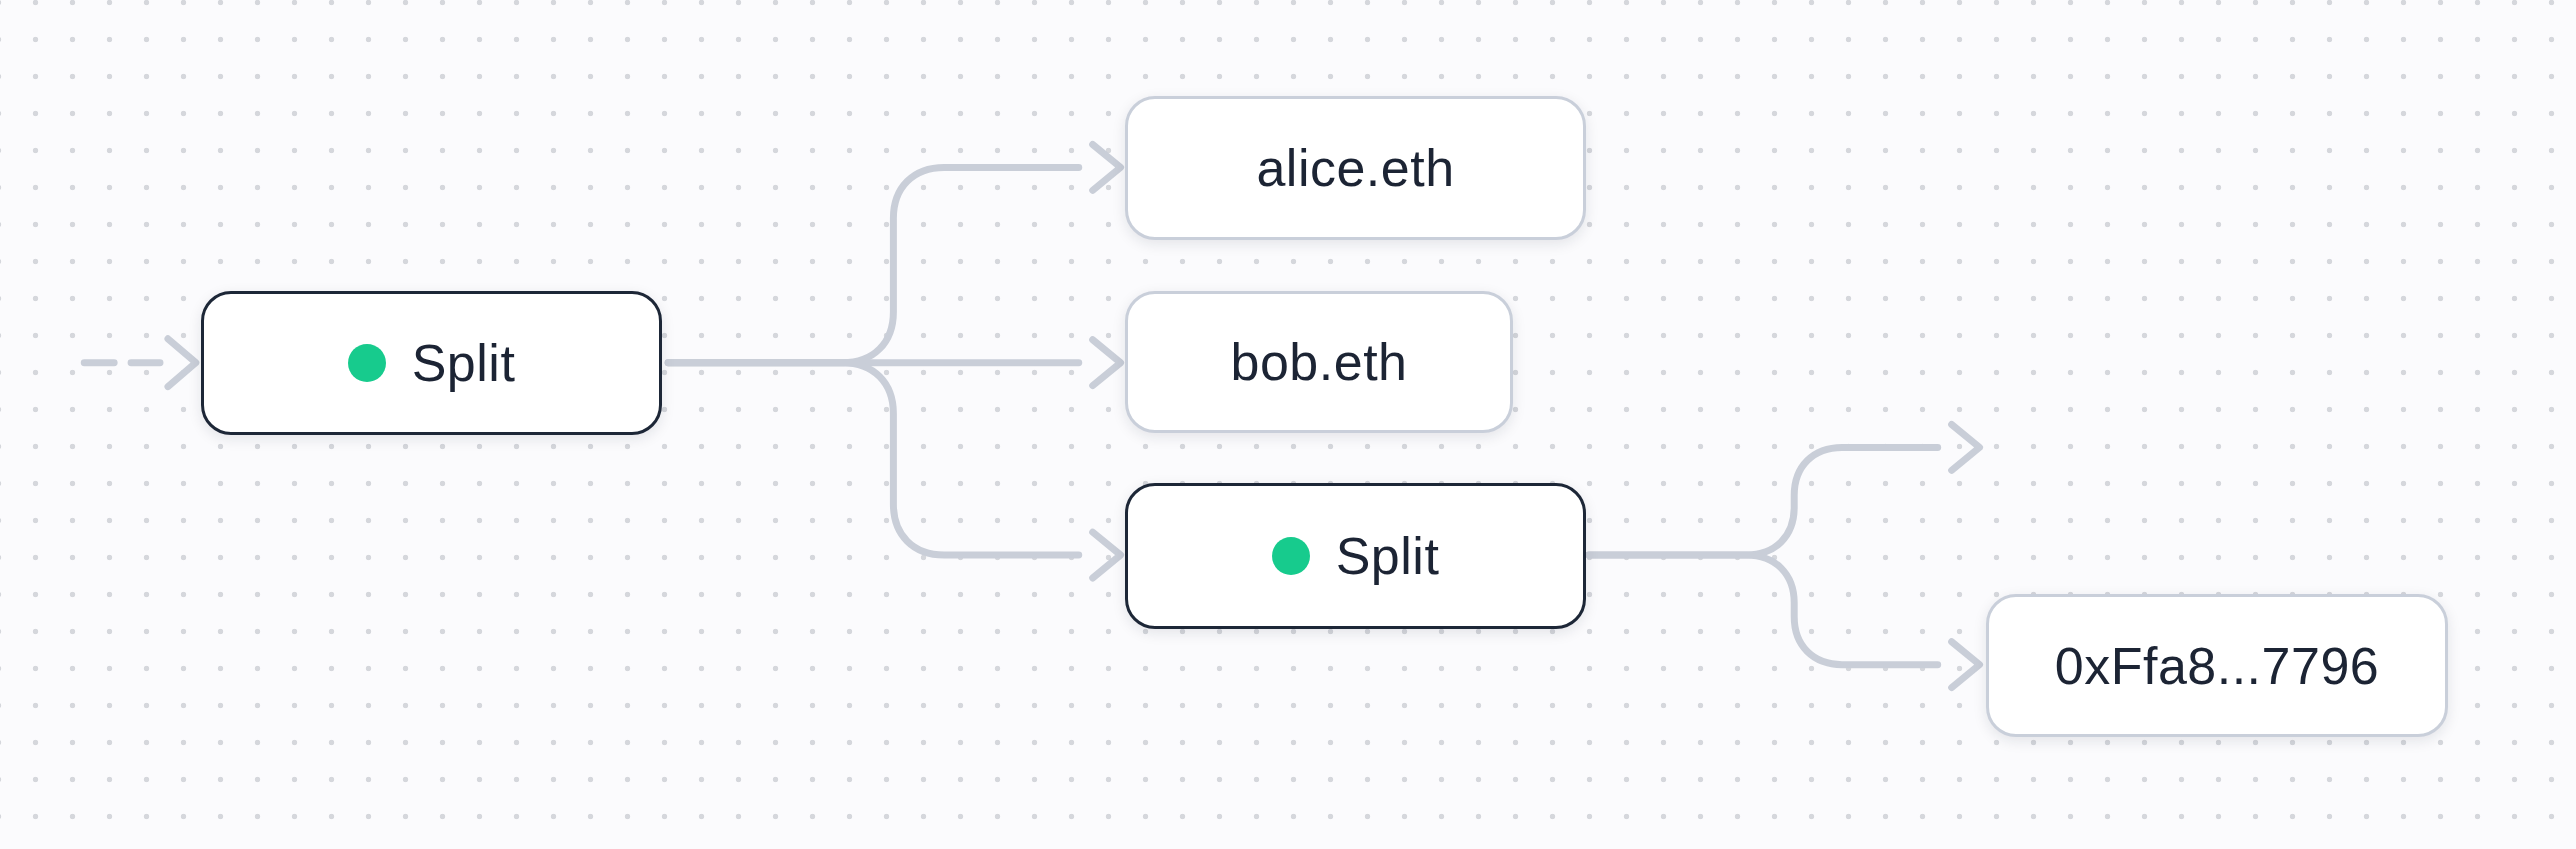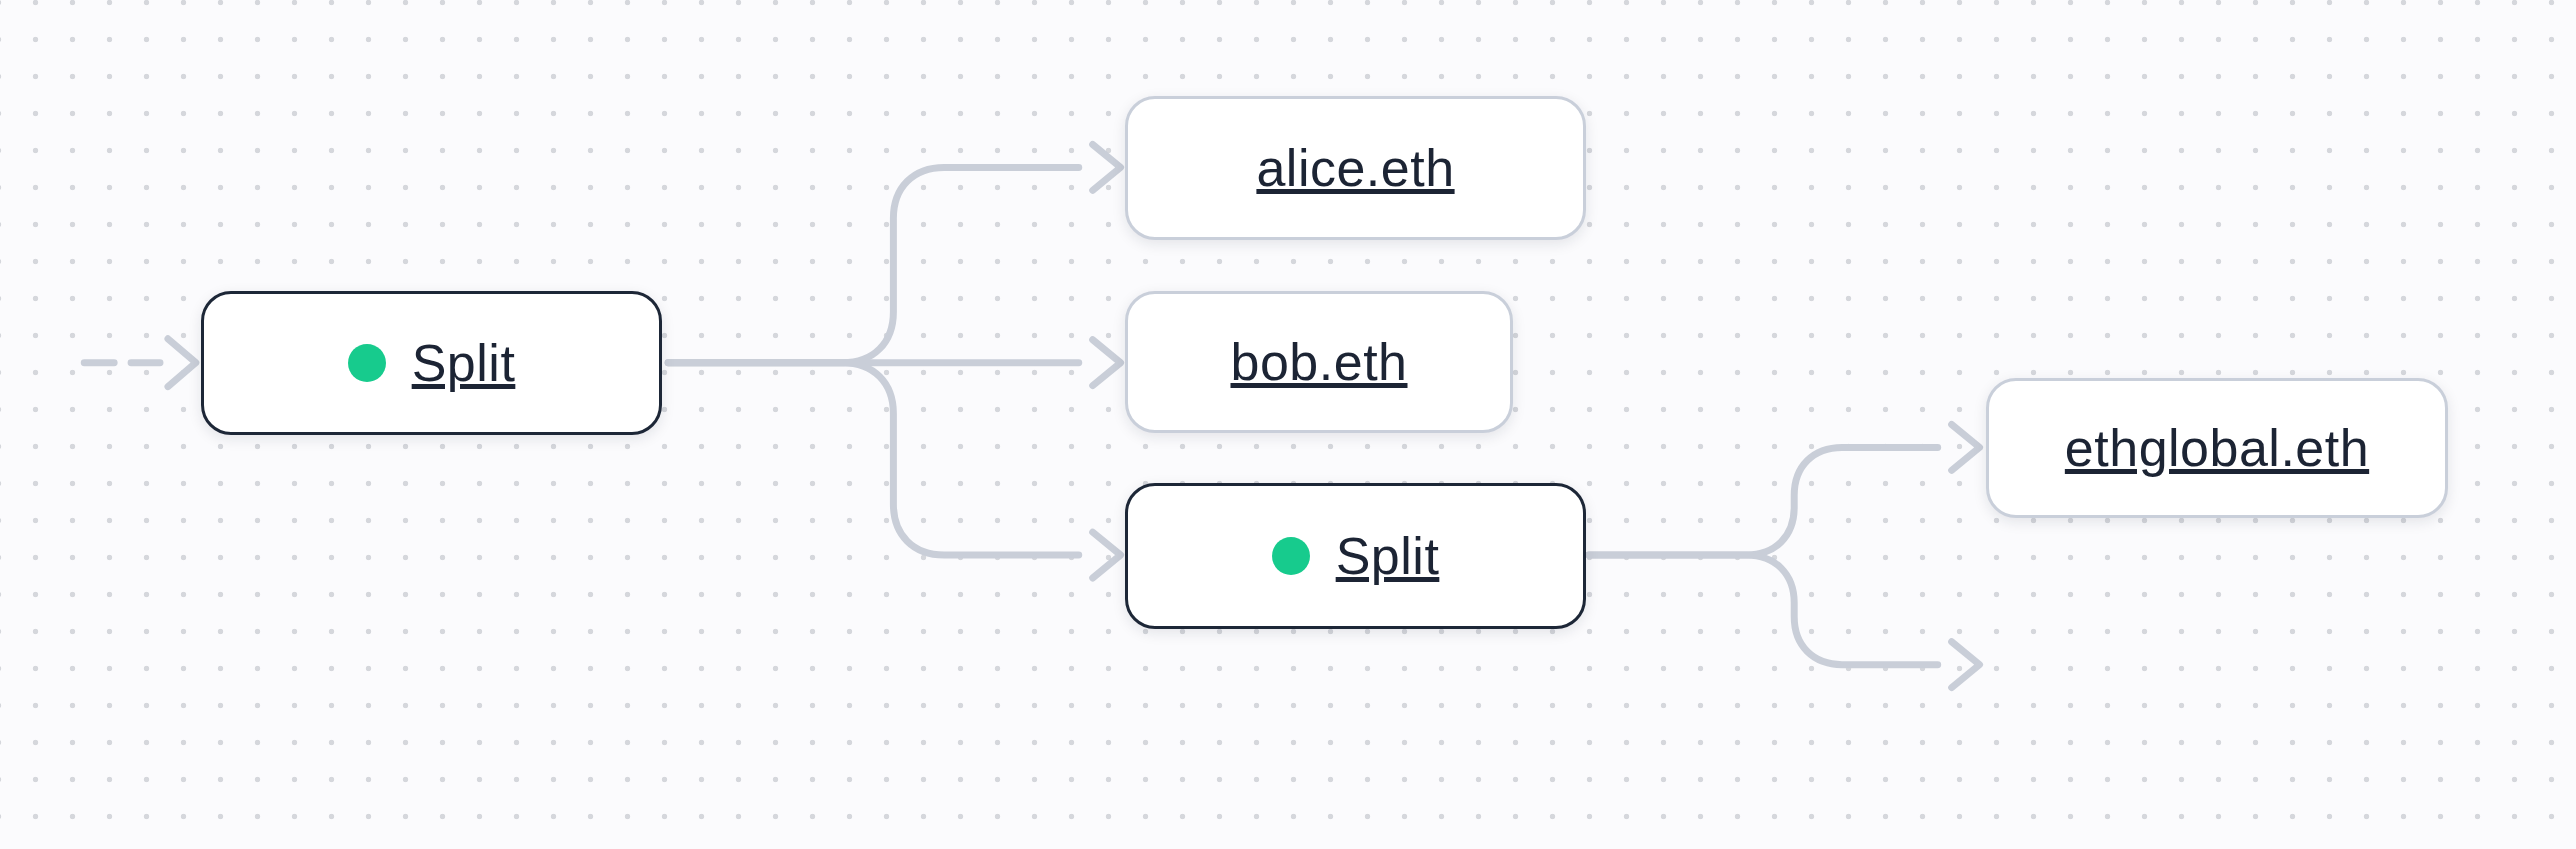--- a/index.html
+++ b/index.html
@@ -42,21 +42,20 @@
     display: flex;
     align-items: center;
     justify-content: center;
     gap: 26px;
     font-size: 52px;
     color: #1c2434;
     letter-spacing: 0.5px;
     box-shadow: 0 4px 14px rgba(22, 32, 51, 0.10);
     cursor: default;
     white-space: nowrap;
-    text-decoration: underline;
   }
   .node.split {
     border: 3px solid #1d2737;
   }
   .node.leaf {
     border: 3px solid #c9cfda;
   }
   .dot {
     width: 38px;
     height: 38px;
@@ -114,19 +113,19 @@
 
   <div class="node leaf" style="left:1125px; top:291px; width:388px; height:142px;">
     <span>bob.eth</span>
   </div>
 
   <div class="node split" style="left:1125px; top:483px; width:461px; height:146px;">
     <span class="dot"></span>
     <span>Split</span>
   </div>
 
-  <div class="node leaf" style="left:1986px; top:378px; width:462px; height:140px;">
-    <span>ethglobal.eth</span>
+
+  <div class="node leaf" style="left:1986px; top:594px; width:462px; height:143px;">
+    <span>0xFfa8...7796</span>
   </div>
-
 
 </div>
 
 
 </body></html>

